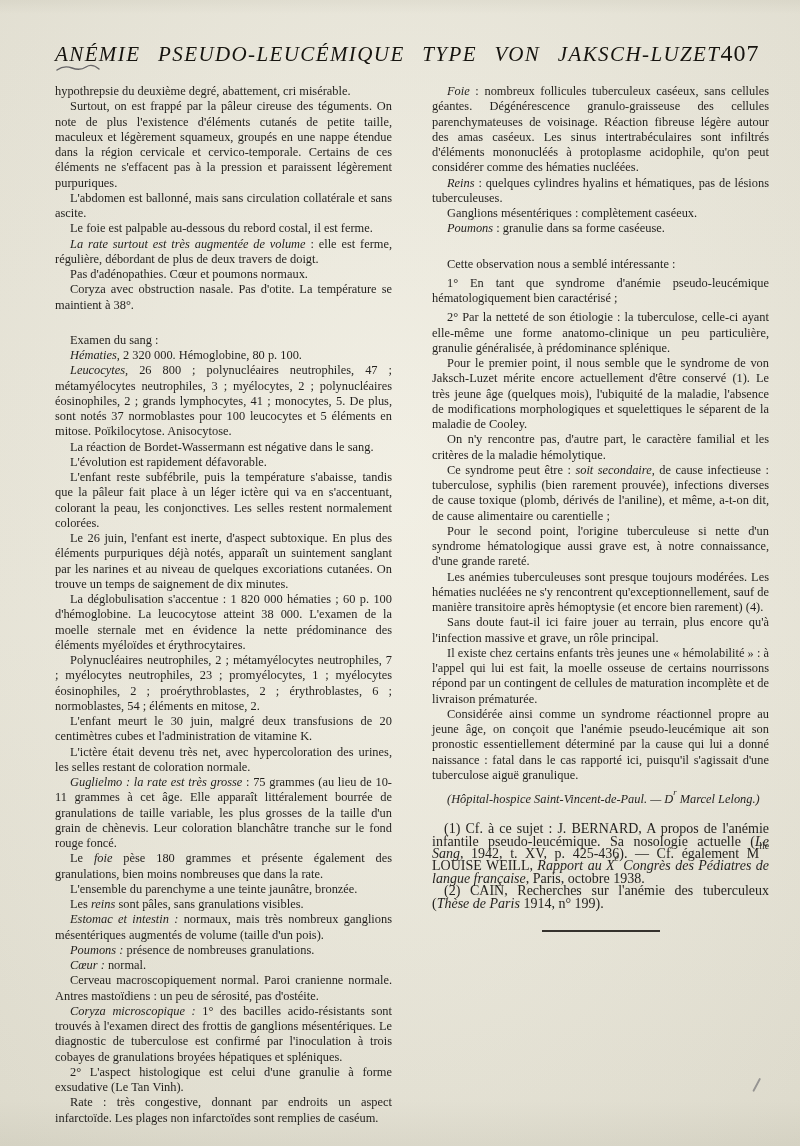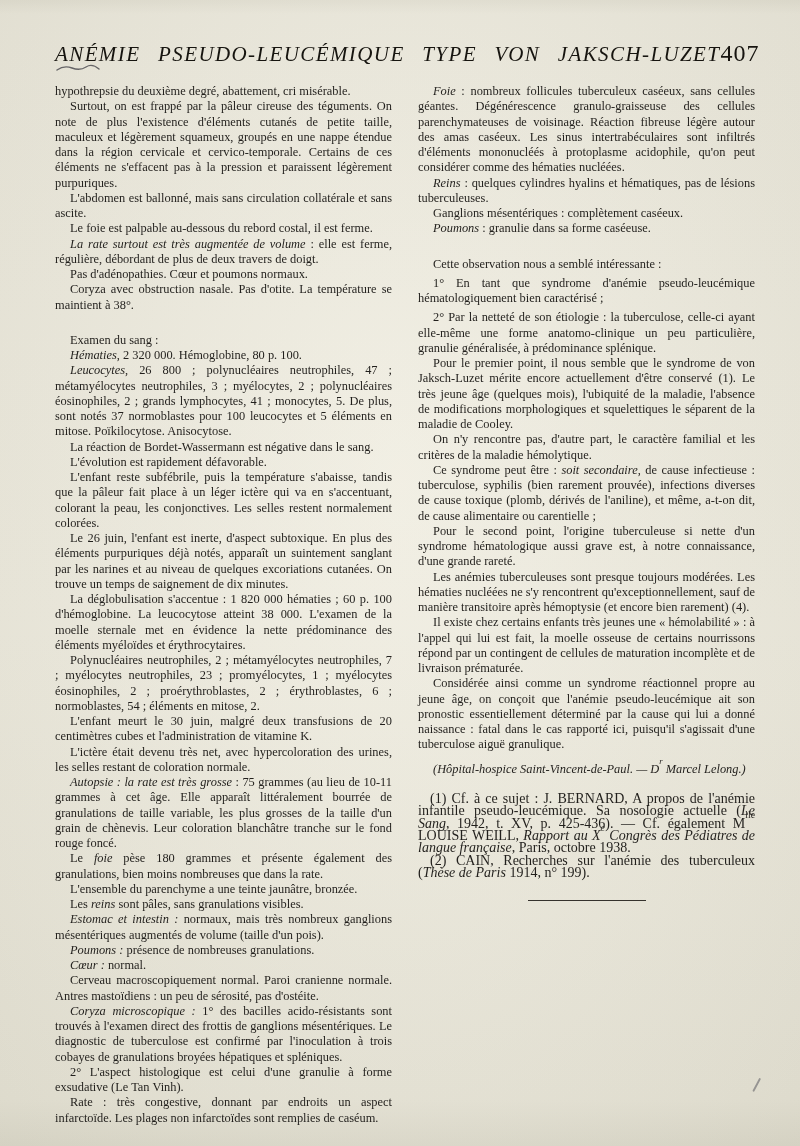--- a/index.html
+++ b/index.html
@@ -19,21 +19,21 @@
   }
   header{
     display:flex;justify-content:space-between;align-items:flex-end;
     margin:0 2px 17px 0;
   }
   h1{
     margin:0;font-size:21px;font-weight:normal;font-style:italic;
     letter-spacing:1.4px;word-spacing:11px;white-space:nowrap;color:#16140f;
   }
   .pageno{font-size:24px;letter-spacing:1px;color:#16140f;}
-  .columns{display:flex;gap:26px;}
+  .columns{display:flex;gap:40px;}
   .col{
     width:337px;flex:0 0 337px;
     font-size:12.4px;line-height:15.25px;
     text-align:justify;hyphens:auto;-webkit-hyphens:auto;
   }
   .para{margin:0;text-indent:15px;}
   .para.noindent{text-indent:0;}
   .para.gap{margin-top:20px;}
   .para.gap-sm{margin-top:4px;}
   .para.sig{font-style:italic;margin-top:9px;}
@@ -75,21 +75,21 @@
           <p class="para"><i>Hématies</i>, 2 320 000. Hémoglobine, 80 p. 100.</p>
           <p class="para"><i>Leucocytes</i>, 26 800 ; polynucléaires neutrophiles, 47 ; métamyélocytes neutrophiles, 3 ; myélocytes, 2 ; polynucléaires éosinophiles, 2 ; grands lymphocytes, 41 ; monocytes, 5. De plus, sont notés 37 normoblastes pour 100 leucocytes et 5 éléments en mitose. Poïkilocytose. Anisocytose.</p>
           <p class="para">La réaction de Bordet-Wassermann est négative dans le sang.</p>
           <p class="para">L'évolution est rapidement défavorable.</p>
           <p class="para">L'enfant reste subfébrile, puis la température s'abaisse, tandis que la pâleur fait place à un léger ictère qui va en s'accentuant, colorant la peau, les conjonctives. Les selles restent normalement colorées.</p>
           <p class="para">Le 26 juin, l'enfant est inerte, d'aspect subtoxique. En plus des éléments purpuriques déjà notés, apparaît un suintement sanglant par les narines et au niveau de quelques excoriations cutanées. On trouve un temps de saignement de dix minutes.</p>
           <p class="para">La déglobulisation s'accentue : 1 820 000 hématies ; 60 p. 100 d'hémoglobine. La leucocytose atteint 38 000. L'examen de la moelle sternale met en évidence la nette prédominance des éléments myéloïdes et érythrocytaires.</p>
           <p class="para">Polynucléaires neutrophiles, 2 ; métamyélocytes neutrophiles, 7 ; myélocytes neutrophiles, 23 ; promyélocytes, 1 ; myélocytes éosinophiles, 2 ; proérythroblastes, 2 ; érythroblastes, 6 ; normoblastes, 54 ; éléments en mitose, 2.</p>
           <p class="para">L'enfant meurt le 30 juin, malgré deux transfusions de 20 centimètres cubes et l'administration de vitamine K.</p>
           <p class="para">L'ictère était devenu très net, avec hypercoloration des urines, les selles restant de coloration normale.</p>
-          <p class="para"><i>Autopsie : la rate est très grosse</i> : 75 grammes (au lieu de 10-11 grammes à cet âge. Elle apparaît littéralement bourrée de granulations de taille variable, les plus grosses de la taille d'un grain de chènevis. Leur coloration blanchâtre tranche sur le fond rouge foncé.</p>
+          <p class="para"><i>Guglielmo : la rate est très grosse</i> : 75 grammes (au lieu de 10-11 grammes à cet âge. Elle apparaît littéralement bourrée de granulations de taille variable, les plus grosses de la taille d'un grain de chènevis. Leur coloration blanchâtre tranche sur le fond rouge foncé.</p>
           <p class="para">Le <i>foie</i> pèse 180 grammes et présente également des granulations, bien moins nombreuses que dans la rate.</p>
           <p class="para">L'ensemble du parenchyme a une teinte jaunâtre, bronzée.</p>
           <p class="para">Les <i>reins</i> sont pâles, sans granulations visibles.</p>
           <p class="para"><i>Estomac et intestin :</i> normaux, mais très nombreux ganglions mésentériques augmentés de volume (taille d'un pois).</p>
           <p class="para"><i>Poumons :</i> présence de nombreuses granulations.</p>
           <p class="para"><i>Cœur :</i> normal.</p>
           <p class="para">Cerveau macroscopiquement normal. Paroi cranienne normale. Antres mastoïdiens : un peu de sérosité, pas d'ostéite.</p>
           <p class="para"><i>Coryza microscopique :</i> 1° des bacilles acido-résistants sont trouvés à l'examen direct des frottis de ganglions mésentériques. Le diagnostic de tuberculose est confirmé par l'inoculation à trois cobayes de granulations broyées hépatiques et spléniques.</p>
           <p class="para">2° L'aspect histologique est celui d'une granulie à forme exsudative (Le Tan Vinh).</p>
           <p class="para">Rate : très congestive, donnant par endroits un aspect infarctoïde. Les plages non infarctoïdes sont remplies de caséum.</p>
@@ -103,20 +103,21 @@
           <p class="para">Ganglions mésentériques : complètement caséeux.</p>
           <p class="para"><i>Poumons</i> : granulie dans sa forme caséeuse.</p>
           <p class="para gap">Cette observation nous a semblé intéressante :</p>
           <p class="para gap-sm">1° En tant que syndrome d'anémie pseudo-leucémique hématologiquement bien caractérisé ;</p>
           <p class="para gap-sm">2° Par la netteté de son étiologie : la tuberculose, celle-ci ayant elle-même une forme anatomo-clinique un peu particulière, granulie généralisée, à prédominance splénique.</p>
           <p class="para">Pour le premier point, il nous semble que le syndrome de von Jaksch-Luzet mérite encore actuellement d'être conservé (1). Le très jeune âge (quelques mois), l'ubiquité de la maladie, l'absence de modifications morphologiques et squelettiques le séparent de la maladie de Cooley.</p>
           <p class="para">On n'y rencontre pas, d'autre part, le caractère familial et les critères de la maladie hémolytique.</p>
           <p class="para">Ce syndrome peut être : <i>soit secondaire</i>, de cause infectieuse : tuberculose, syphilis (bien rarement prouvée), infections diverses de cause toxique (plomb, dérivés de l'aniline), et même, a-t-on dit, de cause alimentaire ou carentielle ;</p>
           <p class="para">Pour le second point, l'origine tuberculeuse si nette d'un syndrome hématologique aussi grave est, à notre connaissance, d'une grande rareté.</p>
           <p class="para">Les anémies tuberculeuses sont presque toujours modérées. Les hématies nucléées ne s'y rencontrent qu'exceptionnellement, sauf de manière transitoire après hémoptysie (et encore bien rarement) (4).</p>
+          <p class="para">Sans doute faut-il ici faire jouer au terrain, plus encore qu'à l'infection massive et grave, un rôle principal.</p>
           <p class="para">Il existe chez certains enfants très jeunes une « hémolabilité » : à l'appel qui lui est fait, la moelle osseuse de certains nourrissons répond par un contingent de cellules de maturation incomplète et de livraison prématurée.</p>
           <p class="para">Considérée ainsi comme un syndrome réactionnel propre au jeune âge, on conçoit que l'anémie pseudo-leucémique ait son pronostic essentiellement déterminé par la cause qui lui a donné naissance : fatal dans le cas rapporté ici, puisqu'il s'agissait d'une tuberculose aiguë granulique.</p>
           <p class="para sig">(Hôpital-hospice Saint-Vincent-de-Paul. — D<sup>r</sup> Marcel Lelong.)</p>
         </div>
       <div class="footnotes">
           <p class="para">(1) Cf. à ce sujet : J. BERNARD, A propos de l'anémie infantile pseudo-leucémique. Sa nosologie actuelle (<i>Le Sang</i>, 1942, t. XV, p. 425-436). — Cf. également M<sup>lle</sup> LOUISE WEILL, <i>Rapport au X<sup>e</sup> Congrès des Pédiatres de langue française</i>, Paris, octobre 1938.</p>
           <p class="para">(2) CAIN, Recherches sur l'anémie des tuberculeux (<i>Thèse de Paris</i> 1914, n° 199).</p>
         </div>
       <div class="end-rule"></div>
     </section>

